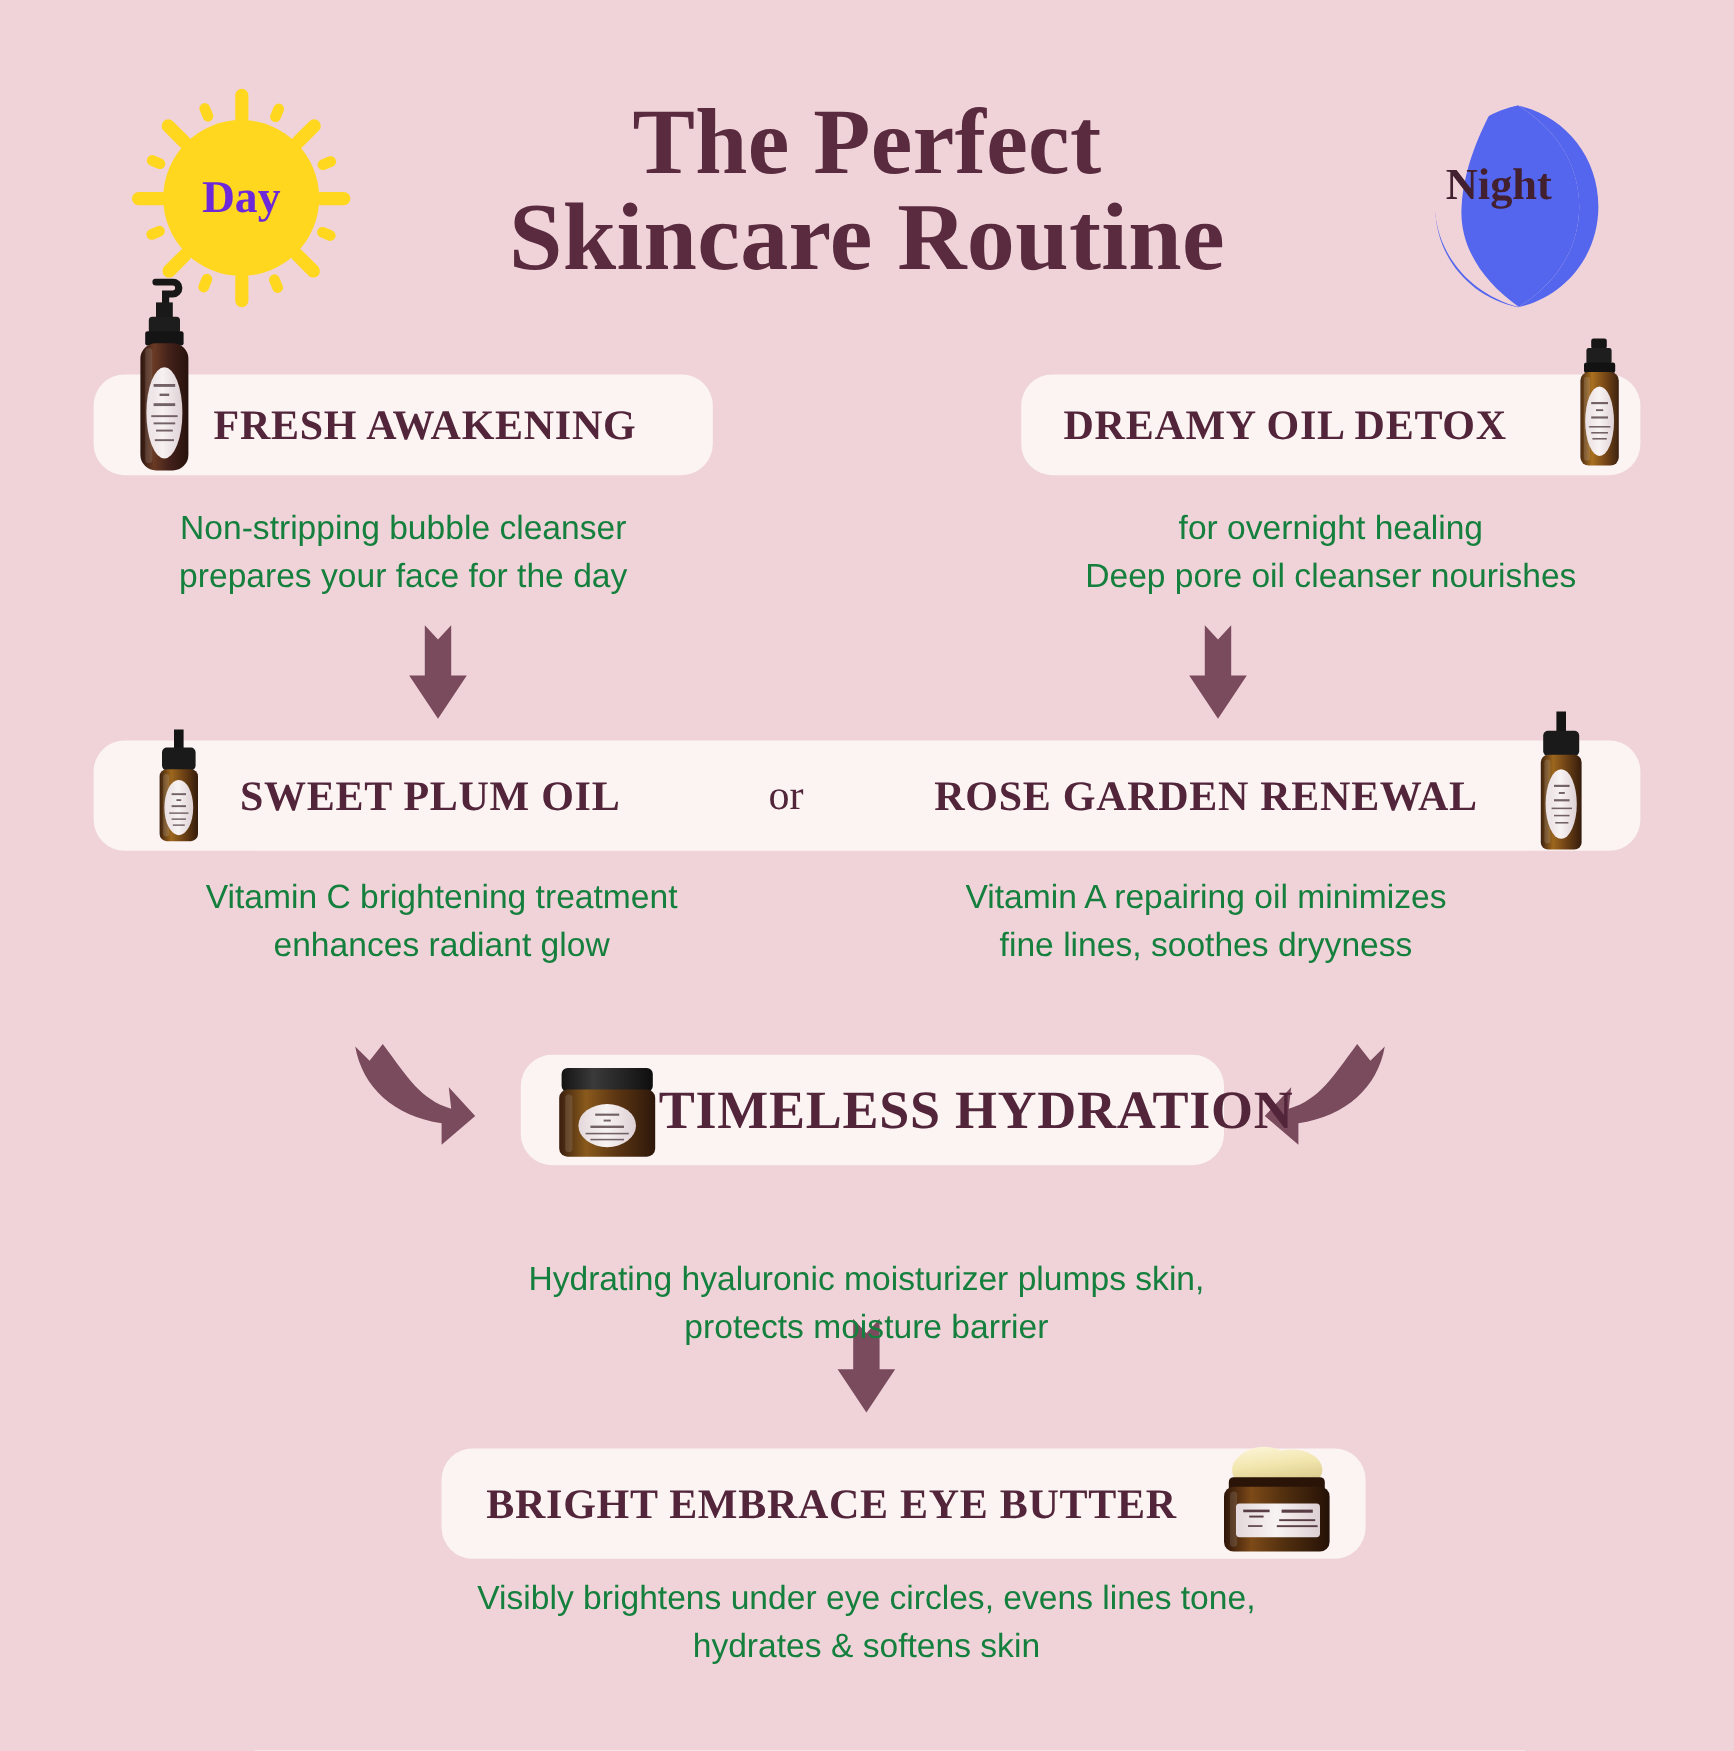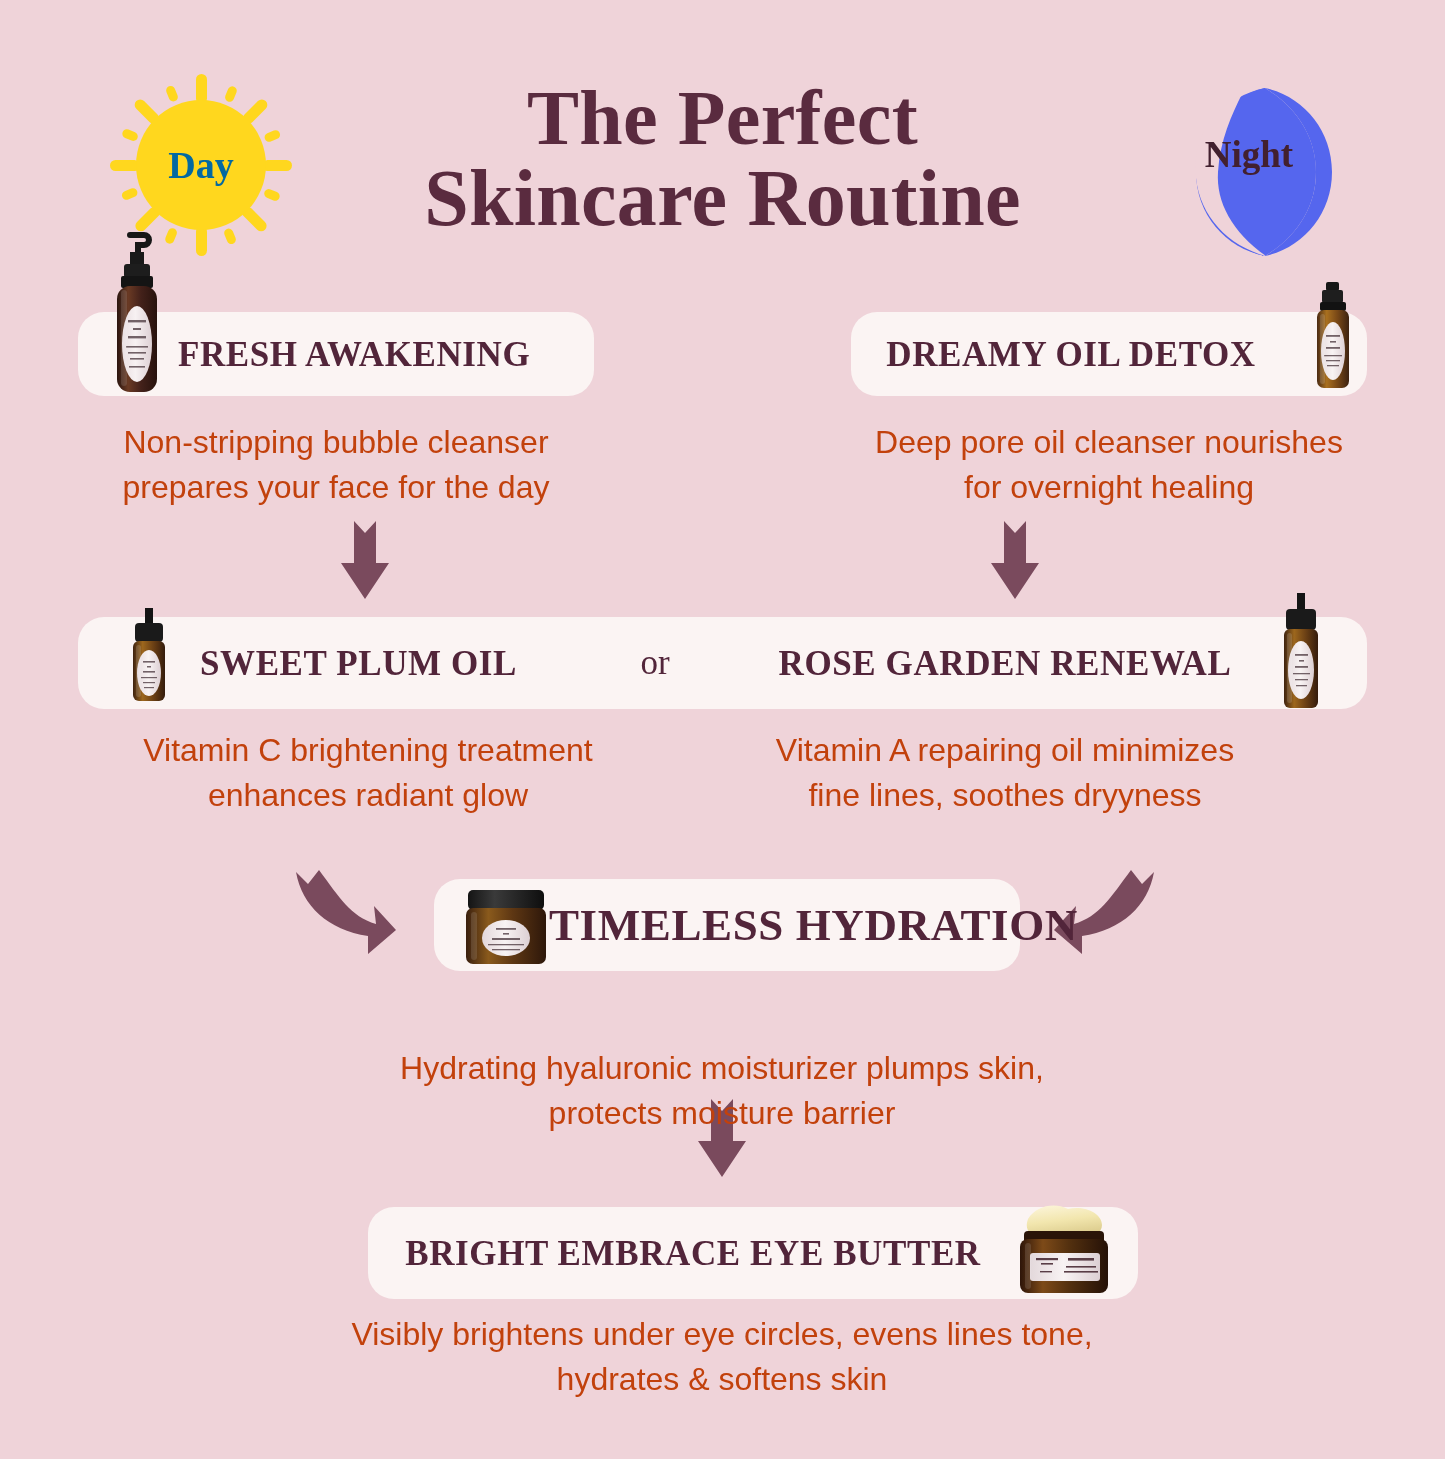--- a/index.html
+++ b/index.html
@@ -53,21 +53,21 @@
     border-radius: 50%;
     background: #ffd71e;
     display: flex;
     align-items: center;
     justify-content: center;
   }
   .sun-label {
     font-family: "Liberation Serif", serif;
     font-weight: 700;
     font-size: 38px;
-    color: #0369a1;
+    color: #6d28d9;
     line-height: 1;
   }
 
   
   .moon-wrap {
     position: absolute;
     left: 1170px;
     top: 82px;
     width: 180px;
     height: 180px;
@@ -103,23 +103,23 @@
     color: #52253a;
     letter-spacing: 0.6px;
     white-space: nowrap;
     line-height: 1;
   }
 
   .caption {
     position: absolute;
     text-align: center;
     font-family: "Liberation Sans", sans-serif;
-    font-size: 32px;
+    font-size: 28px;
     line-height: 1.42;
-    color: #c2410c;
+    color: #15803d;
     z-index: 3;
   }
 
   
   .arrow { position: absolute; z-index: 2; }
 
   
   .product { position: absolute; z-index: 7; }
 </style>
 </head>
@@ -256,22 +256,22 @@
         <rect x="20" y="66" width="14" height="1.8"></rect>
         <rect x="18" y="74" width="18" height="1.3"></rect>
         <rect x="20" y="79" width="14" height="1.3"></rect>
         <rect x="21" y="84" width="12" height="1.3"></rect>
       </g>
       <rect x="14" y="33" width="5" height="70" rx="2.5" fill="#ffffff" opacity="0.14"></rect>
     </svg>
   </div>
 
   <div class="caption" style="left:851px; top:420px; width:516px;">
+    <div>for overnight healing</div>
     <div>Deep pore oil cleanser nourishes</div>
-    <div>for overnight healing</div>
   </div>
 
   <div class="arrow" style="left:336px; top:519px; width:58px; height:82px;">
     <svg width="58" height="82" viewBox="0 0 58 82">
       <path d="M18 2 L29 14 L40 2 L40 44 L53 44 L29 80 L5 44 L18 44 Z" fill="#7a4a5d"></path>
     </svg>
   </div>
   <div class="arrow" style="left:986px; top:519px; width:58px; height:82px;">
     <svg width="58" height="82" viewBox="0 0 58 82">
       <path d="M18 2 L29 14 L40 2 L40 44 L53 44 L29 80 L5 44 L18 44 Z" fill="#7a4a5d"></path>

